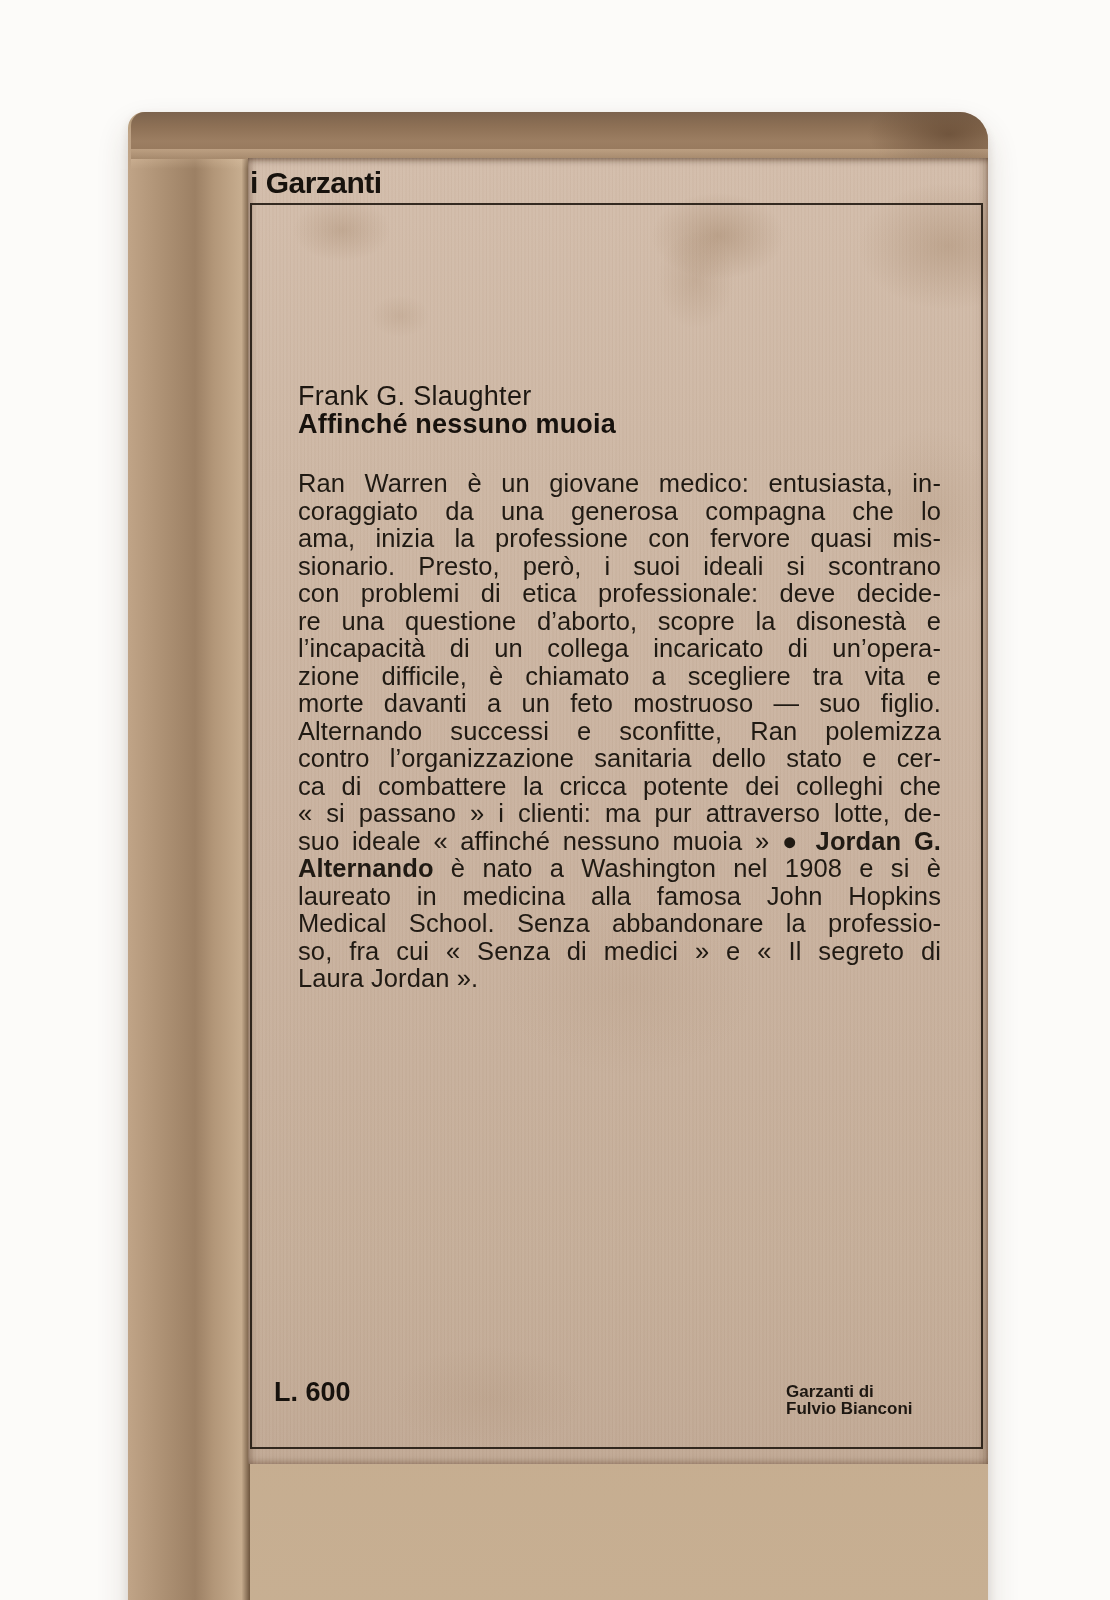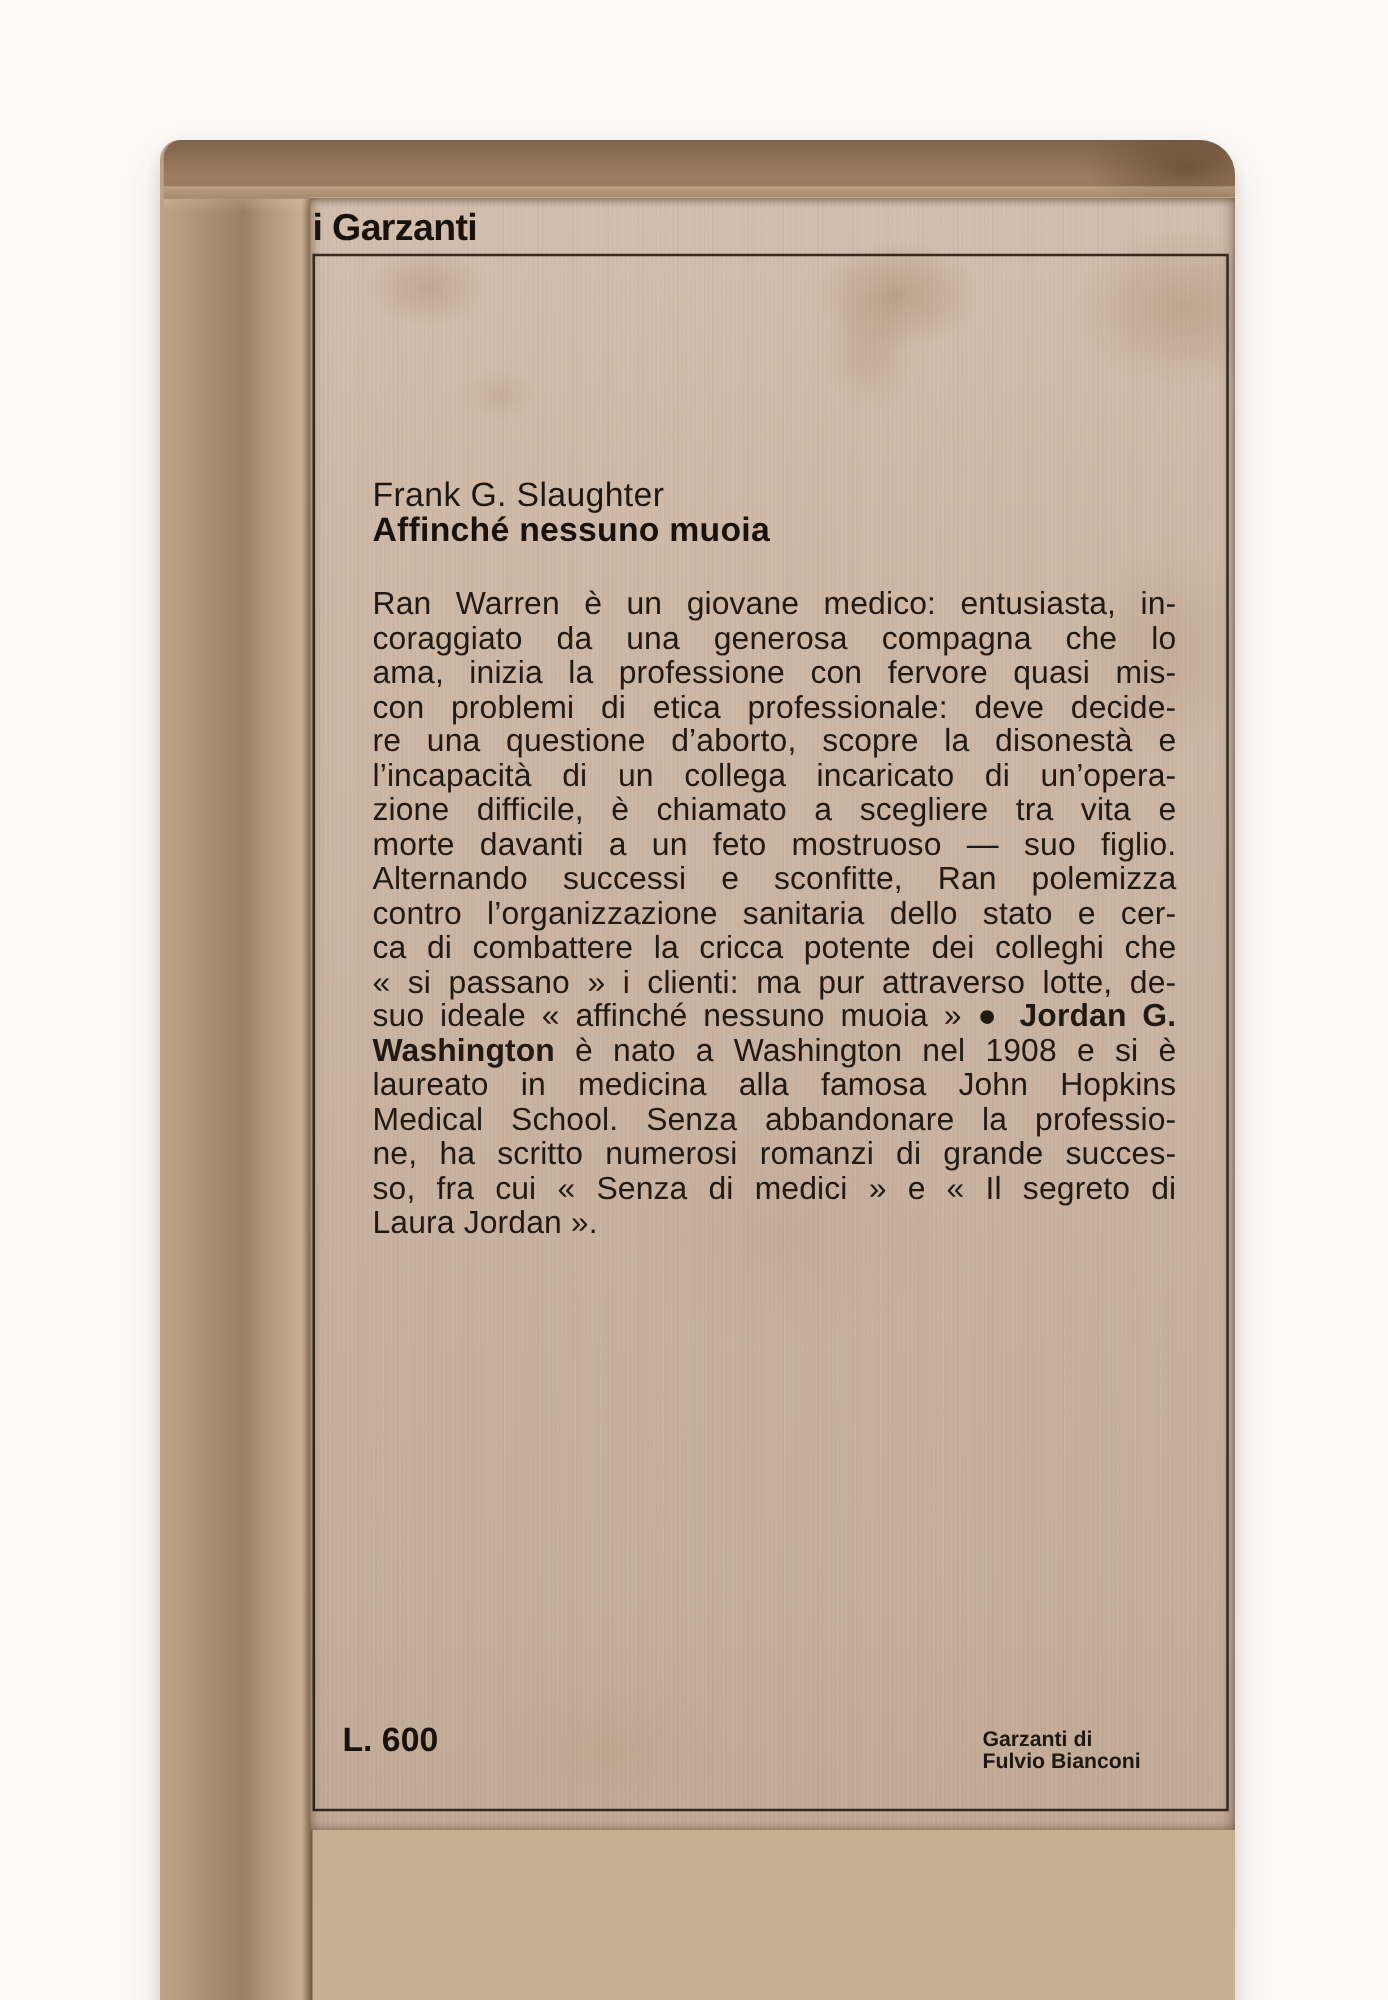--- a/index.html
+++ b/index.html
@@ -114,34 +114,34 @@
       <div class="texture"></div>
       <div class="stains"></div>
       <div class="logo">i Garzanti</div>
       <div class="frame"></div>
       <div class="author">Frank G. Slaughter</div>
       <div class="title">Affinché nessuno muoia</div>
       <div class="blurb">
           <div class="blurb-line j"><span>Ran Warren è un giovane medico: entusiasta, in-</span></div>
           <div class="blurb-line j"><span>coraggiato da una generosa compagna che lo</span></div>
           <div class="blurb-line j"><span>ama, inizia la professione con fervore quasi mis-</span></div>
+          <div class="blurb-line j"><span>sionario. Presto, però, i suoi ideali si scontrano</span></div>
           <div class="blurb-line j"><span>con problemi di etica professionale: deve decide-</span></div>
           <div class="blurb-line j"><span>re una questione d’aborto, scopre la disonestà e</span></div>
           <div class="blurb-line j"><span>l’incapacità di un collega incaricato di un’opera-</span></div>
           <div class="blurb-line j"><span>zione difficile, è chiamato a scegliere tra vita e</span></div>
           <div class="blurb-line j"><span>morte davanti a un feto mostruoso — suo figlio.</span></div>
           <div class="blurb-line j"><span>Alternando successi e sconfitte, Ran polemizza</span></div>
           <div class="blurb-line j"><span>contro l’organizzazione sanitaria dello stato e cer-</span></div>
           <div class="blurb-line j"><span>ca di combattere la cricca potente dei colleghi che</span></div>
           <div class="blurb-line j"><span>« si passano » i clienti: ma pur attraverso lotte, de-</span></div>
           <div class="blurb-line j"><span>suo ideale « affinché nessuno muoia » </span><span class="b">● Jordan G.</span></div>
-          <div class="blurb-line j"><span class="b">Washington</span><span> è nato a Washington nel 1908 e si è</span></div>
+          <div class="blurb-line j"><span class="b">Alternando</span><span> è nato a Washington nel 1908 e si è</span></div>
           <div class="blurb-line j"><span>laureato in medicina alla famosa John Hopkins</span></div>
           <div class="blurb-line j"><span>Medical School. Senza abbandonare la professio-</span></div>
-          <div class="blurb-line j"><span>ne, ha scritto numerosi romanzi di grande succes-</span></div>
           <div class="blurb-line j"><span>so, fra cui « Senza di medici » e « Il segreto di</span></div>
           <div class="blurb-line"><span>Laura Jordan ».</span></div>
         </div>
       <div class="price">L. 600</div>
       <div class="credit">
         <div>Garzanti di</div>
         <div>Fulvio Bianconi</div>
       </div>
     </div>
   </div>

